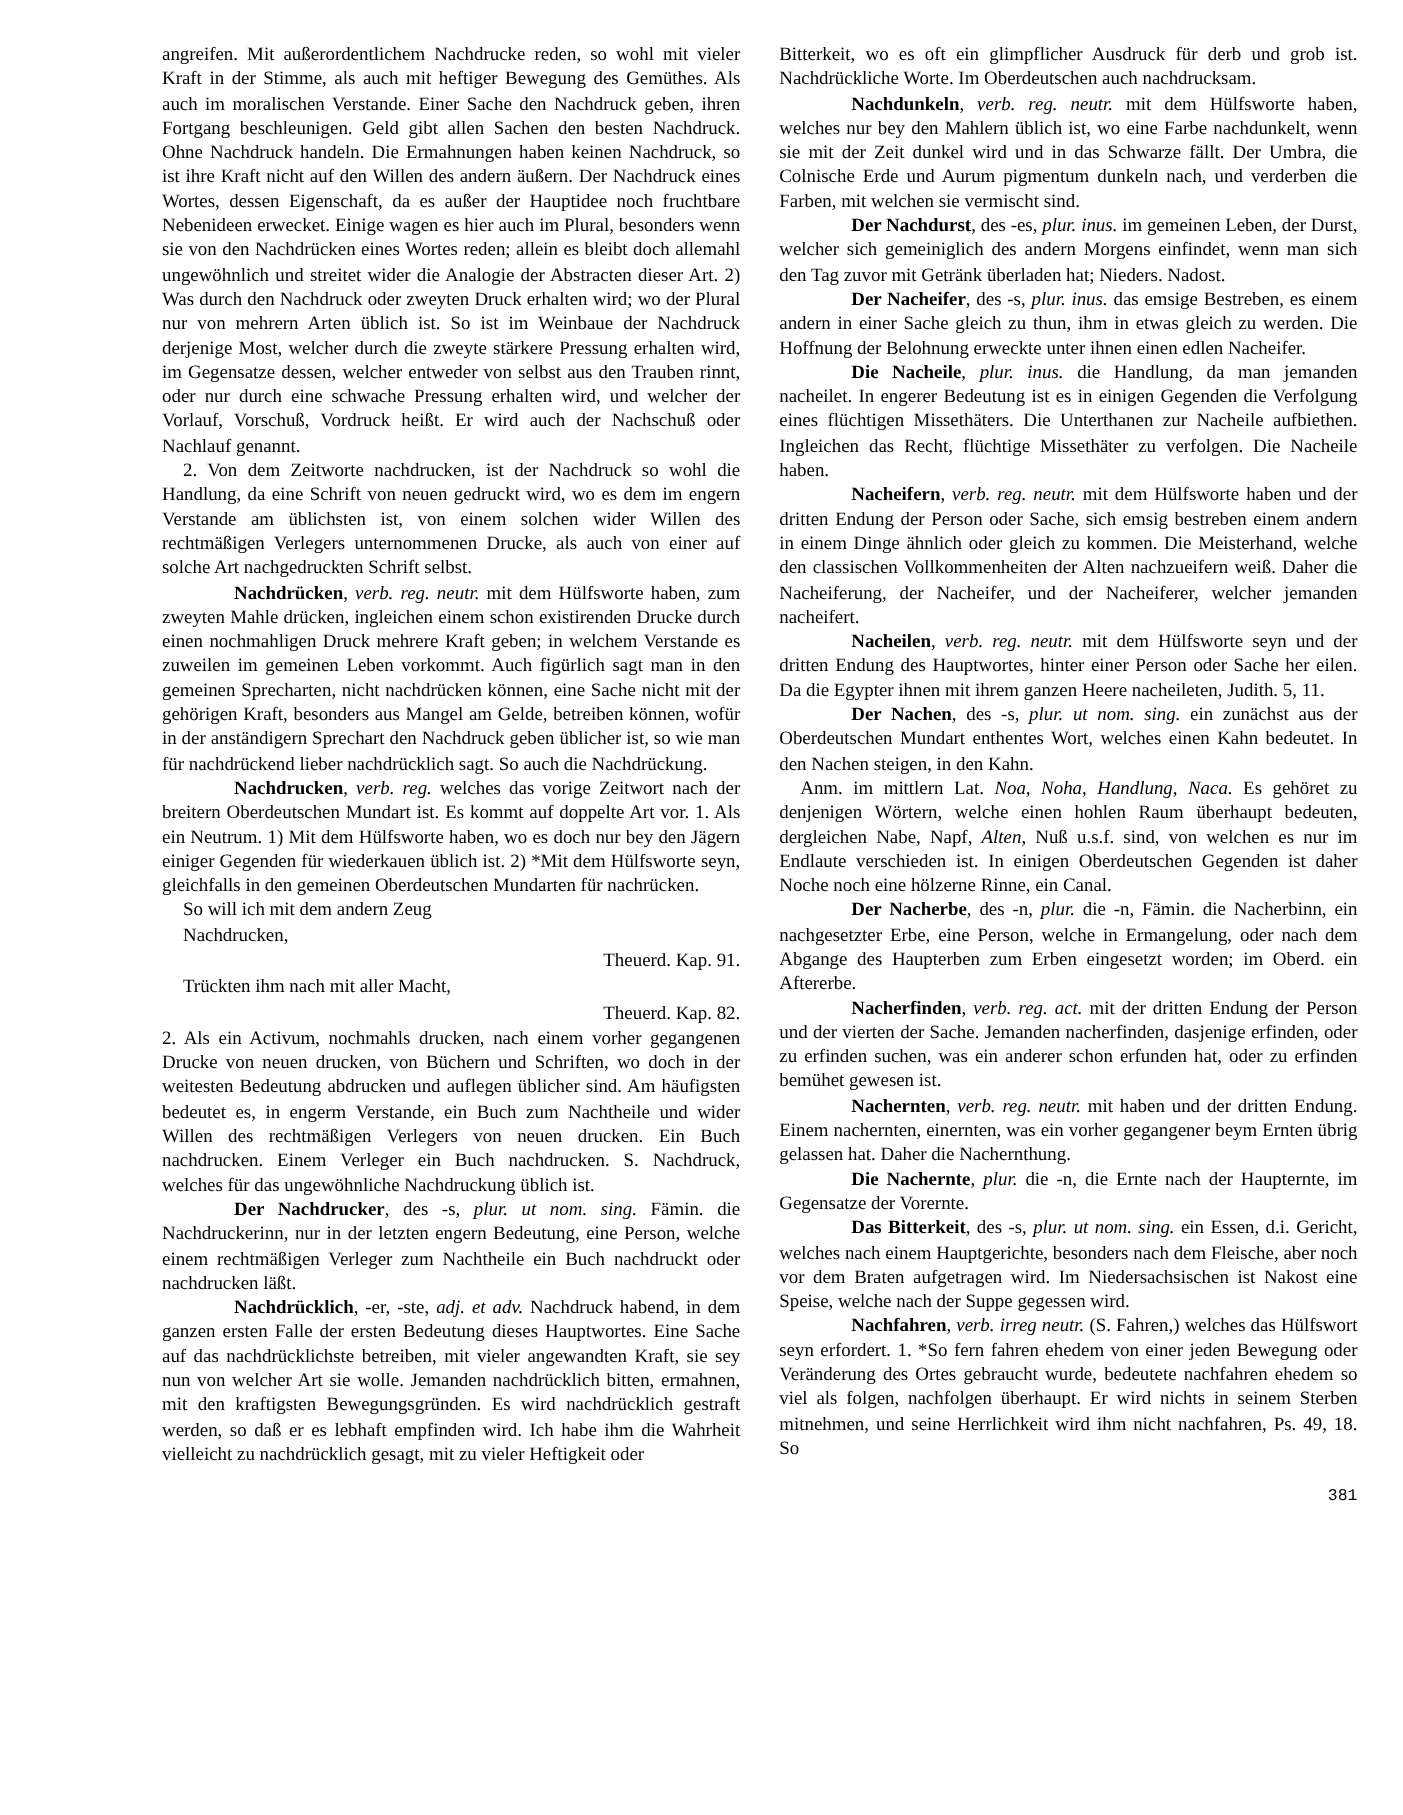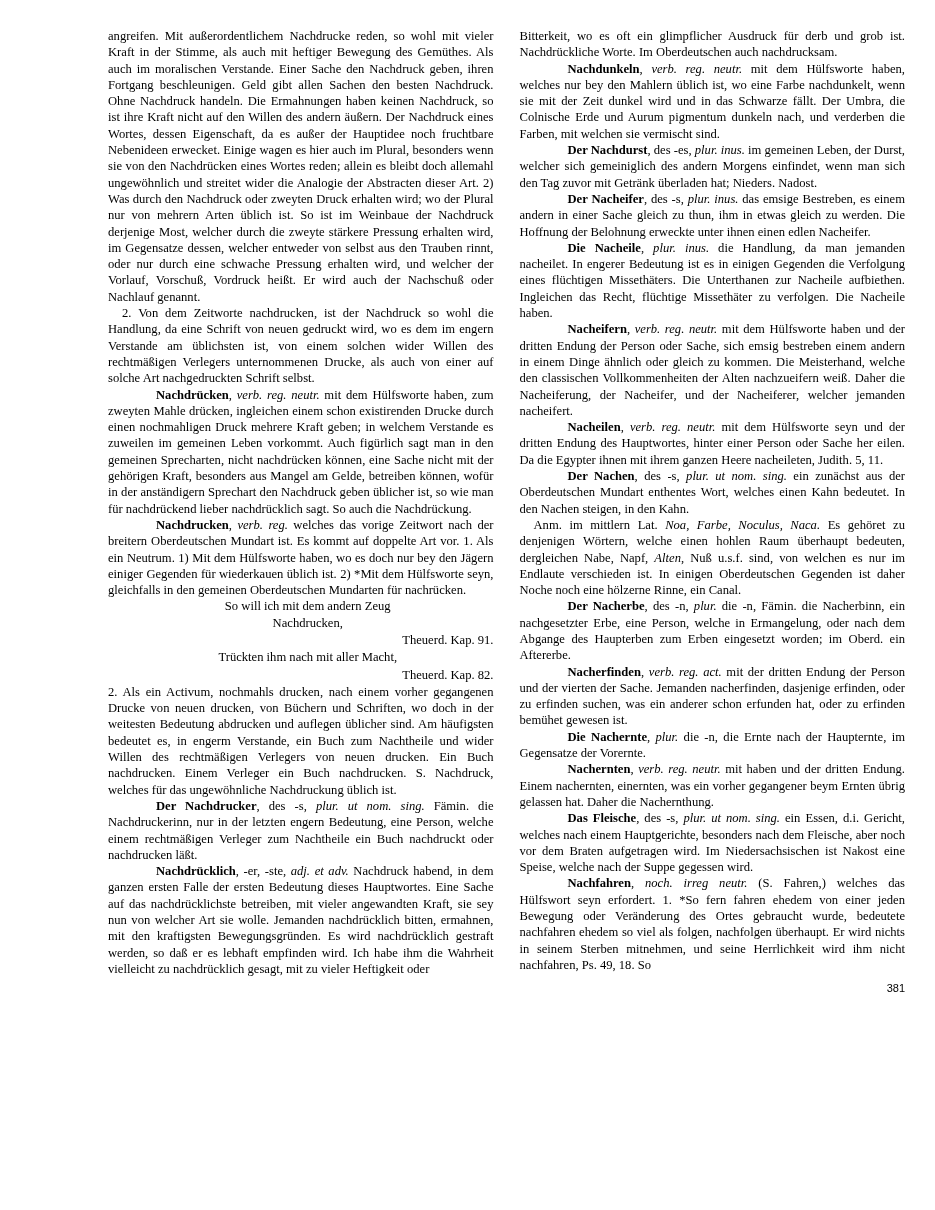--- a/index.html
+++ b/index.html
@@ -35,43 +35,43 @@
   }
   .col p {
     margin: 0;
     text-indent: 0;
   }
   .col p.indent {
     text-indent: 14px;
   }
   .col p.verse {
     text-indent: 14px;
-    text-align: center;
+    text-align: left;
   }
   .col p.verse-ref {
     text-align: right;
     margin-top: 1px;
     margin-bottom: 1px;
   }
   .col p.blockquote {
     text-indent: 14px;
     text-align: left;
     margin-top: 4px;
   }
   .col p.note {
     text-indent: 14px;
   }
   b { font-weight: bold; margin-left: 48px; }
   i { font-style: italic; }
   .folio {
     position: absolute;
     right: 30px;
-    bottom: 24px;
+    bottom: 14px;
     font-size: 11px;
-    font-family: Liberation Sans, sans-serif;
+    font-family: Liberation Mono, monospace;
   }
 </style>
 </head>
 <body>
 
 <div class="page">
   <div class="columns">
     <div class="col" id="left-col">
         <p>angreifen. Mit außerordentlichem Nachdrucke reden, so wohl mit vieler Kraft in der Stimme, als auch mit heftiger Bewegung des Gemüthes. Als auch im moralischen Verstande. Einer Sache den Nachdruck geben, ihren Fortgang beschleunigen. Geld gibt allen Sachen den besten Nachdruck. Ohne Nachdruck handeln. Die Ermahnungen haben keinen Nachdruck, so ist ihre Kraft nicht auf den Willen des andern äußern. Der Nachdruck eines Wortes, dessen Eigenschaft, da es außer der Hauptidee noch fruchtbare Nebenideen erwecket. Einige wagen es hier auch im Plural, besonders wenn sie von den Nachdrücken eines Wortes reden; allein es bleibt doch allemahl ungewöhnlich und streitet wider die Analogie der Abstracten dieser Art. 2) Was durch den Nachdruck oder zweyten Druck erhalten wird; wo der Plural nur von mehrern Arten üblich ist. So ist im Weinbaue der Nachdruck derjenige Most, welcher durch die zweyte stärkere Pressung erhalten wird, im Gegensatze dessen, welcher entweder von selbst aus den Trauben rinnt, oder nur durch eine schwache Pressung erhalten wird, und welcher der Vorlauf, Vorschuß, Vordruck heißt. Er wird auch der Nachschuß oder Nachlauf genannt.</p>
         <p class="indent">2. Von dem Zeitworte nachdrucken, ist der Nachdruck so wohl die Handlung, da eine Schrift von neuen gedruckt wird, wo es dem im engern Verstande am üblichsten ist, von einem solchen wider Willen des rechtmäßigen Verlegers unternommenen Drucke, als auch von einer auf solche Art nachgedruckten Schrift selbst.</p>
@@ -88,23 +88,23 @@
       </div>
     <div class="col" id="right-col">
         <p>Bitterkeit, wo es oft ein glimpflicher Ausdruck für derb und grob ist. Nachdrückliche Worte. Im Oberdeutschen auch nachdrucksam.</p>
         <p><b>Nachdunkeln</b>, <i>verb. reg. neutr.</i> mit dem Hülfsworte haben, welches nur bey den Mahlern üblich ist, wo eine Farbe nachdunkelt, wenn sie mit der Zeit dunkel wird und in das Schwarze fällt. Der Umbra, die Colnische Erde und Aurum pigmentum dunkeln nach, und verderben die Farben, mit welchen sie vermischt sind.</p>
         <p><b>Der Nachdurst</b>, des -es, <i>plur. inus.</i> im gemeinen Leben, der Durst, welcher sich gemeiniglich des andern Morgens einfindet, wenn man sich den Tag zuvor mit Getränk überladen hat; Nieders. Nadost.</p>
         <p><b>Der Nacheifer</b>, des -s, <i>plur. inus.</i> das emsige Bestreben, es einem andern in einer Sache gleich zu thun, ihm in etwas gleich zu werden. Die Hoffnung der Belohnung erweckte unter ihnen einen edlen Nacheifer.</p>
         <p><b>Die Nacheile</b>, <i>plur. inus.</i> die Handlung, da man jemanden nacheilet. In engerer Bedeutung ist es in einigen Gegenden die Verfolgung eines flüchtigen Missethäters. Die Unterthanen zur Nacheile aufbiethen. Ingleichen das Recht, flüchtige Missethäter zu verfolgen. Die Nacheile haben.</p>
         <p><b>Nacheifern</b>, <i>verb. reg. neutr.</i> mit dem Hülfsworte haben und der dritten Endung der Person oder Sache, sich emsig bestreben einem andern in einem Dinge ähnlich oder gleich zu kommen. Die Meisterhand, welche den classischen Vollkommenheiten der Alten nachzueifern weiß. Daher die Nacheiferung, der Nacheifer, und der Nacheiferer, welcher jemanden nacheifert.</p>
         <p><b>Nacheilen</b>, <i>verb. reg. neutr.</i> mit dem Hülfsworte seyn und der dritten Endung des Hauptwortes, hinter einer Person oder Sache her eilen. Da die Egypter ihnen mit ihrem ganzen Heere nacheileten, Judith. 5, 11.</p>
         <p><b>Der Nachen</b>, des -s, <i>plur. ut nom. sing.</i> ein zunächst aus der Oberdeutschen Mundart enthentes Wort, welches einen Kahn bedeutet. In den Nachen steigen, in den Kahn.</p>
-        <p class="note">Anm. im mittlern Lat. <i>Noa, Farbe, Noculus, Naca.</i> Es gehöret zu denjenigen Wörtern, welche einen hohlen Raum überhaupt bedeuten, dergleichen Nabe, Napf, <i>Alten</i>, Nuß u.s.f. sind, von welchen es nur im Endlaute verschieden ist. In einigen Oberdeutschen Gegenden ist daher Noche noch eine hölzerne Rinne, ein Canal.</p>
+        <p class="note">Anm. im mittlern Lat. <i>Noa, Noha, Handlung, Naca.</i> Es gehöret zu denjenigen Wörtern, welche einen hohlen Raum überhaupt bedeuten, dergleichen Nabe, Napf, <i>Alten</i>, Nuß u.s.f. sind, von welchen es nur im Endlaute verschieden ist. In einigen Oberdeutschen Gegenden ist daher Noche noch eine hölzerne Rinne, ein Canal.</p>
         <p><b>Der Nacherbe</b>, des -n, <i>plur.</i> die -n, Fämin. die Nacherbinn, ein nachgesetzter Erbe, eine Person, welche in Ermangelung, oder nach dem Abgange des Haupterben zum Erben eingesetzt worden; im Oberd. ein Aftererbe.</p>
         <p><b>Nacherfinden</b>, <i>verb. reg. act.</i> mit der dritten Endung der Person und der vierten der Sache. Jemanden nacherfinden, dasjenige erfinden, oder zu erfinden suchen, was ein anderer schon erfunden hat, oder zu erfinden bemühet gewesen ist.</p>
+        <p><b>Nachernten</b>, <i>verb. reg. neutr.</i> mit haben und der dritten Endung. Einem nachernten, einernten, was ein vorher gegangener beym Ernten übrig gelassen hat. Daher die Nachernthung.</p>
         <p><b>Die Nachernte</b>, <i>plur.</i> die -n, die Ernte nach der Haupternte, im Gegensatze der Vorernte.</p>
-        <p><b>Nachernten</b>, <i>verb. reg. neutr.</i> mit haben und der dritten Endung. Einem nachernten, einernten, was ein vorher gegangener beym Ernten übrig gelassen hat. Daher die Nachernthung.</p>
-        <p><b>Das Fleische</b>, des -s, <i>plur. ut nom. sing.</i> ein Essen, d.i. Gericht, welches nach einem Hauptgerichte, besonders nach dem Fleische, aber noch vor dem Braten aufgetragen wird. Im Niedersachsischen ist Nakost eine Speise, welche nach der Suppe gegessen wird.</p>
-        <p><b>Nachfahren</b>, <i>noch. irreg neutr.</i> (S. Fahren,) welches das Hülfswort seyn erfordert. 1. *So fern fahren ehedem von einer jeden Bewegung oder Veränderung des Ortes gebraucht wurde, bedeutete nachfahren ehedem so viel als folgen, nachfolgen überhaupt. Er wird nichts in seinem Sterben mitnehmen, und seine Herrlichkeit wird ihm nicht nachfahren, Ps. 49, 18. So</p>
+        <p><b>Das Bitterkeit</b>, des -s, <i>plur. ut nom. sing.</i> ein Essen, d.i. Gericht, welches nach einem Hauptgerichte, besonders nach dem Fleische, aber noch vor dem Braten aufgetragen wird. Im Niedersachsischen ist Nakost eine Speise, welche nach der Suppe gegessen wird.</p>
+        <p><b>Nachfahren</b>, <i>verb. irreg neutr.</i> (S. Fahren,) welches das Hülfswort seyn erfordert. 1. *So fern fahren ehedem von einer jeden Bewegung oder Veränderung des Ortes gebraucht wurde, bedeutete nachfahren ehedem so viel als folgen, nachfolgen überhaupt. Er wird nichts in seinem Sterben mitnehmen, und seine Herrlichkeit wird ihm nicht nachfahren, Ps. 49, 18. So</p>
       </div>
   </div>
   <div class="folio">381</div>
 </div>
 
 </body></html>

